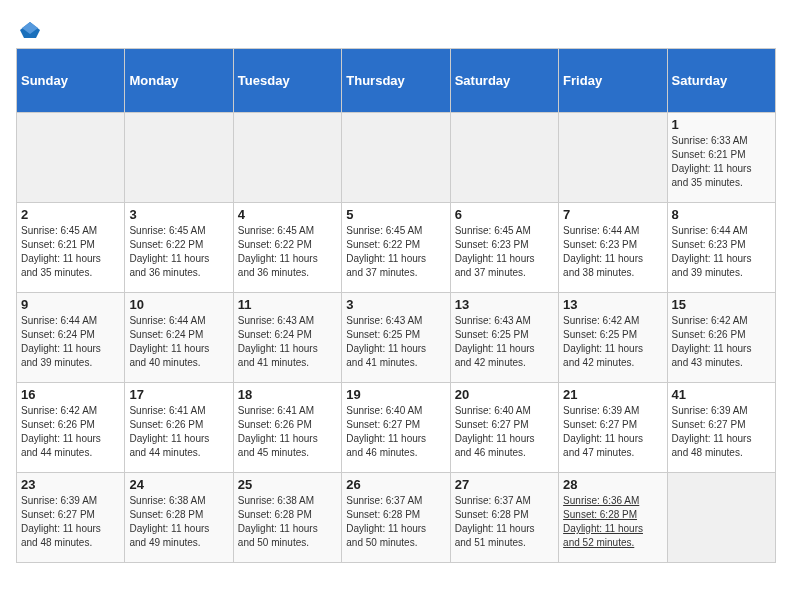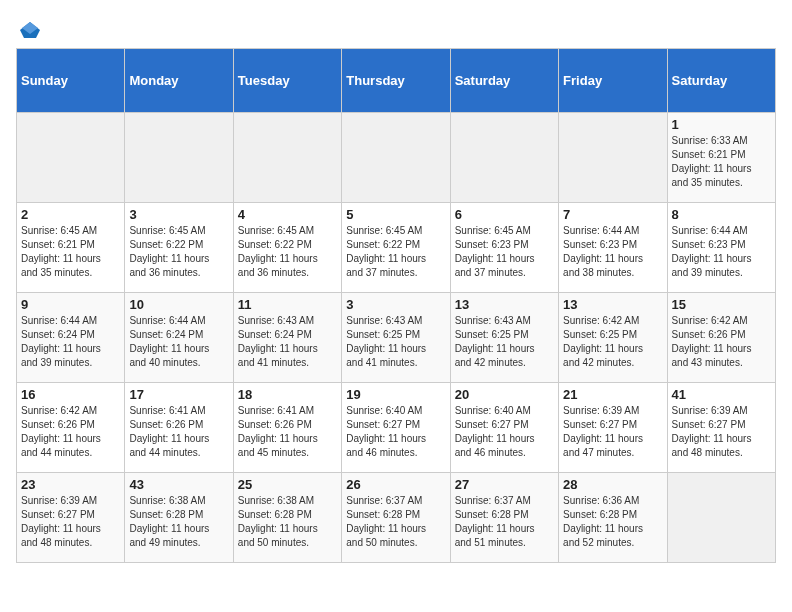--- a/index.html
+++ b/index.html
@@ -290,21 +290,21 @@
       </tr>
       <tr>
         <td>
           <span class="day-num">23</span>
           <div class="day-info" style="white-space: pre-line;">Sunrise: 6:39 AM
 Sunset: 6:27 PM
 Daylight: 11 hours
 and 48 minutes.</div>
         </td>
         <td>
-          <span class="day-num">43</span>
+          <span class="day-num">24</span>
           <div class="day-info" style="white-space: pre-line;">Sunrise: 6:38 AM
 Sunset: 6:28 PM
 Daylight: 11 hours
 and 49 minutes.</div>
         </td>
         <td>
           <span class="day-num">25</span>
           <div class="day-info" style="white-space: pre-line;">Sunrise: 6:38 AM
 Sunset: 6:28 PM
 Daylight: 11 hours
@@ -319,21 +319,21 @@
         </td>
         <td>
           <span class="day-num">27</span>
           <div class="day-info" style="white-space: pre-line;">Sunrise: 6:37 AM
 Sunset: 6:28 PM
 Daylight: 11 hours
 and 51 minutes.</div>
         </td>
         <td>
           <span class="day-num">28</span>
-          <div class="day-info" style="white-space: pre-line;">Sunrise: 6:36 AM
+          <div class="day-info" style="white-space: pre-line; text-decoration: underline;">Sunrise: 6:36 AM
 Sunset: 6:28 PM
 Daylight: 11 hours
 and 52 minutes.</div>
         </td>
         <td class="empty"></td>
       </tr>
     </tbody>
 </table>
 
 </body></html>

